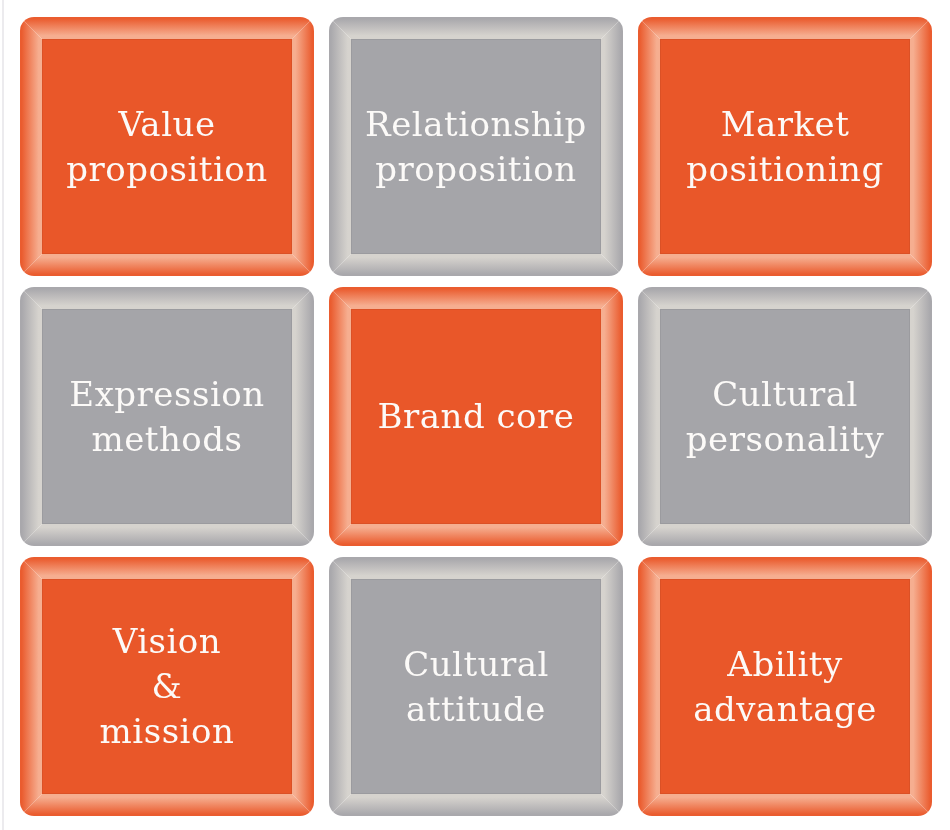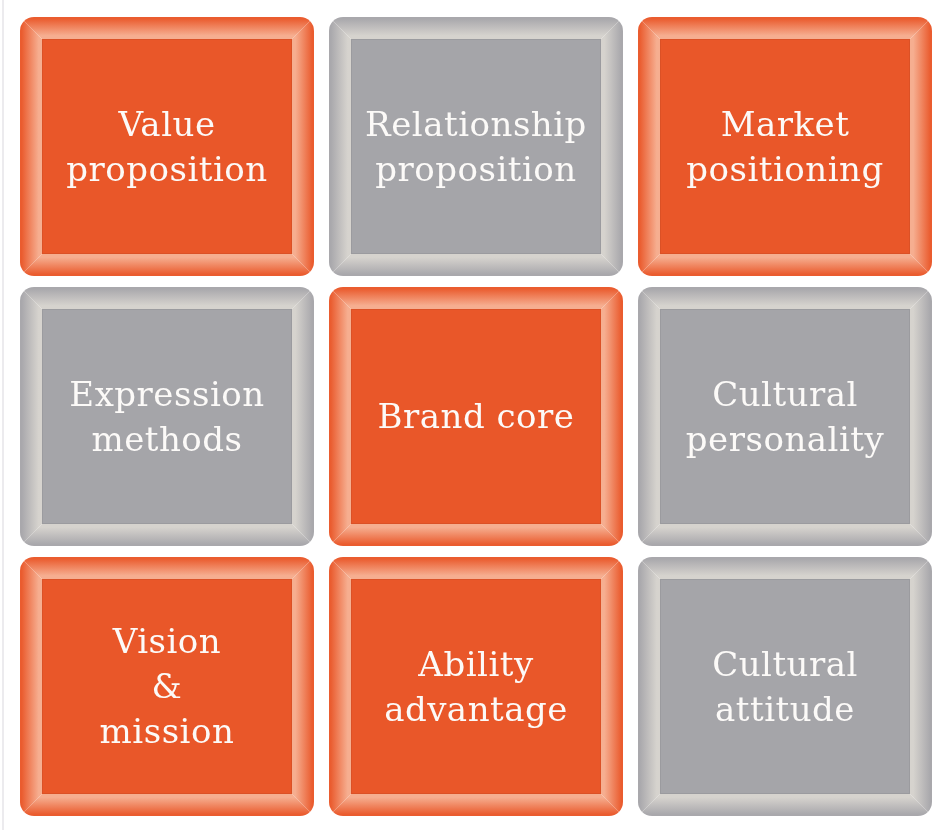--- a/index.html
+++ b/index.html
@@ -167,36 +167,36 @@
       <div class="bevel bottom"></div>
       <div class="bevel left"></div>
       <div class="bevel right"></div>
       <div class="panel">
         <div class="label">Vision
 &amp;
 mission</div>
       </div>
     </div>
 
+    <div class="box" data-variant="gray">
+      <div class="bevel top"></div>
+      <div class="bevel bottom"></div>
+      <div class="bevel left"></div>
+      <div class="bevel right"></div>
+      <div class="panel">
+        <div class="label">Cultural
+attitude</div>
+      </div>
+    </div>
+
     <div class="box" data-variant="orange">
       <div class="bevel top"></div>
       <div class="bevel bottom"></div>
       <div class="bevel left"></div>
       <div class="bevel right"></div>
       <div class="panel">
         <div class="label">Ability
 advantage</div>
       </div>
     </div>
 
-    <div class="box" data-variant="gray">
-      <div class="bevel top"></div>
-      <div class="bevel bottom"></div>
-      <div class="bevel left"></div>
-      <div class="bevel right"></div>
-      <div class="panel">
-        <div class="label">Cultural
-attitude</div>
-      </div>
-    </div>
-
   </div>
 </div>
 
 </body></html>

